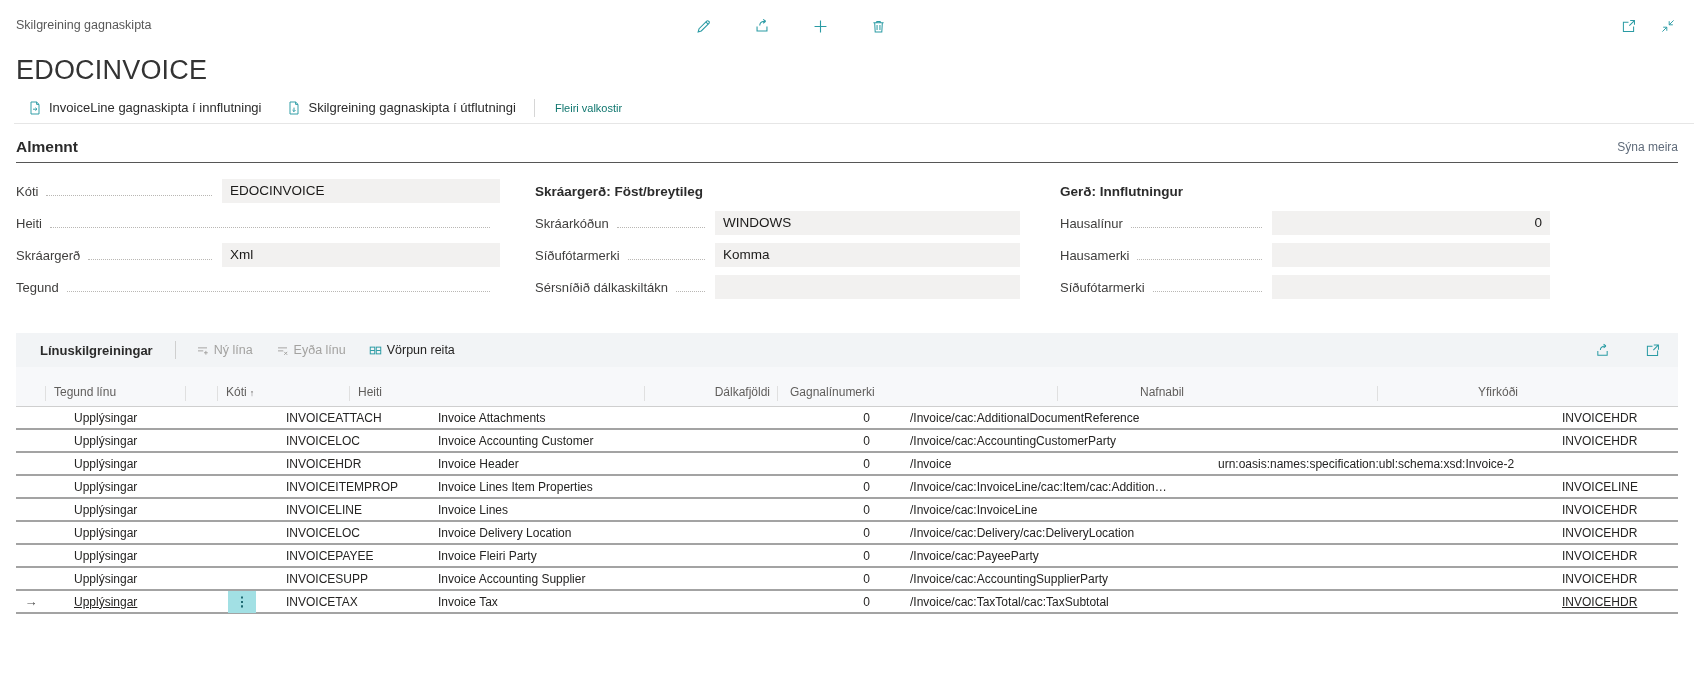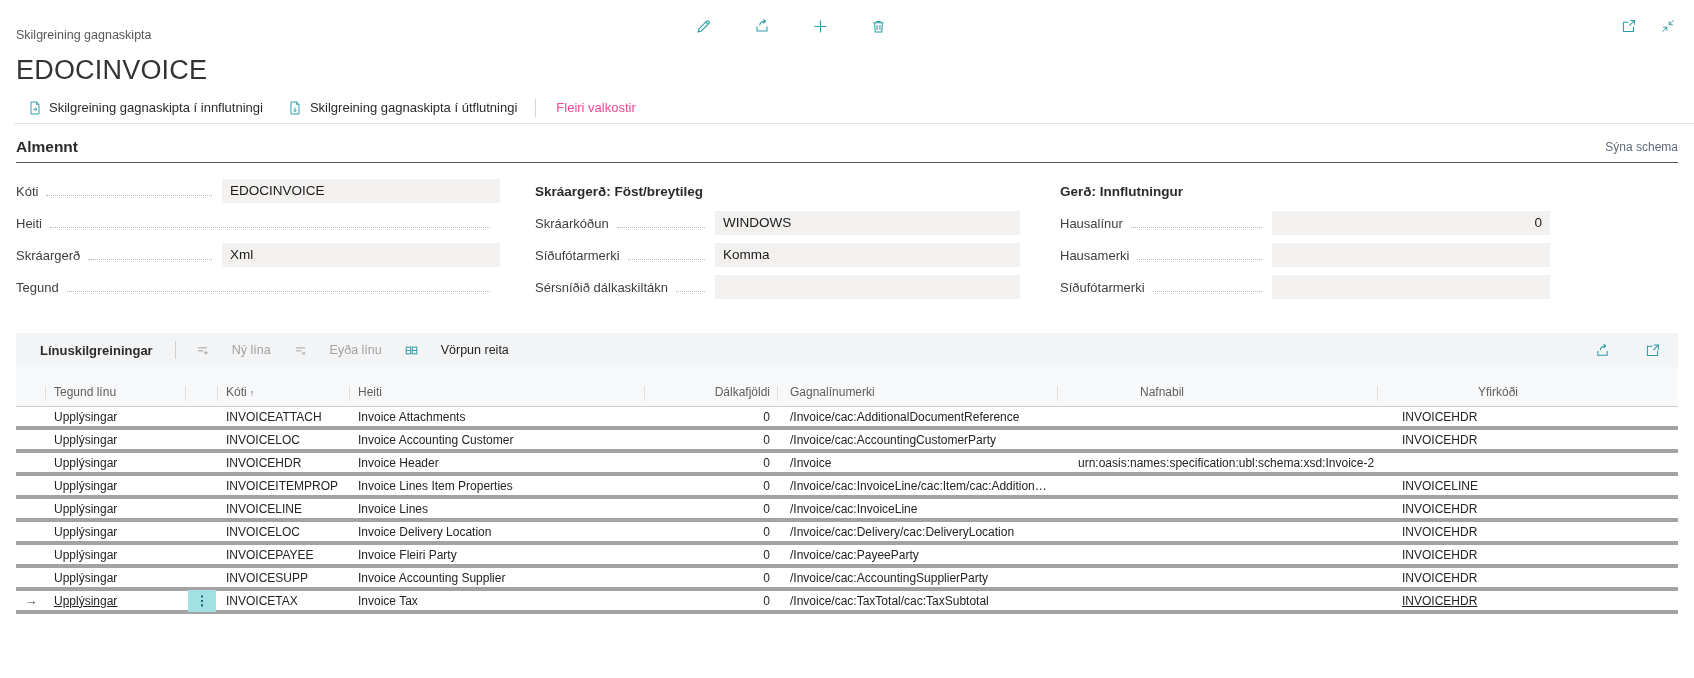--- a/index.html
+++ b/index.html
@@ -3,34 +3,34 @@
 <meta charset="utf-8">
 <style>
   * { margin:0; padding:0; box-sizing:border-box; }
   html,body { width:1694px; height:678px; overflow:hidden; background:#fff;
     font-family:"Liberation Sans", sans-serif; color:#252423; }
   .accent { color:#2a9ba4; }
   svg { display:block; }
 
   
   .topbar { position:relative; height:52px; }
-  .breadcrumb { position:absolute; left:16px; top:28px; font-size:12.5px; color:#595959; cursor:pointer; }
+  .breadcrumb { position:absolute; left:16px; top:18px; font-size:12.5px; color:#595959; cursor:pointer; }
   .top-icons { position:absolute; left:692px; top:14px; display:flex; gap:34px; }
   .icon-btn { width:24px; height:24px; display:flex; align-items:center; justify-content:center;
     color:#2a9ba4; cursor:pointer; }
   .top-right-icons { position:absolute; right:14px; top:14px; display:flex; gap:16px; }
 
   
   .page-title { margin:0 0 0 16px; font-size:27px; font-weight:400; color:#333; letter-spacing:.2px; height:40px; line-height:36px; }
 
   
   .actionbar { display:flex; align-items:center; height:30px; margin:2px 0 0 14px; border-bottom:1px solid #e6e6e6; padding-bottom:2px; }
   .action-item { display:flex; align-items:center; gap:6px; font-size:13px; color:#2b2b2b; padding:0 12px; cursor:pointer; }
   .action-sep { width:1px; height:18px; background:#d6d6d6; margin:0 6px; }
-  .action-more { font-size:13px; color:#ec4899; padding:0 14px; cursor:pointer; }
+  .action-more { font-size:11px; color:#0f766e; padding:0 14px; cursor:pointer; }
 
   
   .section { margin:14px 16px 0 16px; }
   .section-head { display:flex; align-items:center; justify-content:space-between; padding-bottom:6px; border-bottom:1px solid #565656; }
   .section-title { font-size:15.5px; font-weight:bold; color:#2b2b2b; }
   .show-more { font-size:12px; color:#5f6b7a; cursor:pointer; }
   .form-cols { display:flex; padding-top:12px; }
   .fcol1 { width:484px; margin-right:35px; }
   .fcol2 { width:485px; margin-right:40px; }
   .fcol3 { width:490px; }
@@ -41,36 +41,36 @@
     padding:0 8px; color:#1b1a19; white-space:nowrap; overflow:hidden; cursor:text; }
   .fcol2 .fbox { width:305px; }
   .fbox.num { text-align:right; }
   .group-title { font-size:13.5px; font-weight:bold; color:#2b2b2b; display:flex; align-items:center; height:32px; }
 
   
   .table-wrap { margin:30px 16px 0 16px; }
   .tband { height:34px; background:#f2f4f6; display:flex; align-items:center; padding:0 14px 0 10px; }
   .tband-title { font-size:13px; font-weight:bold; color:#2b2b2b; padding:0 14px; }
   .tband-sep { width:1px; height:18px; background:#cfcfcf; margin:0 8px; }
-  .tband-action { display:flex; align-items:center; gap:22px; font-size:12.5px; padding:0 11px; cursor:pointer; color:#252423; }
+  .tband-action { display:flex; align-items:center; gap:4px; font-size:12.5px; padding:0 11px; cursor:pointer; color:#252423; }
   .tband-action.disabled { color:#a3a2a0; cursor:default; }
   .tband-right { margin-left:auto; display:flex; gap:26px; }
 
   .cols { display:grid; grid-template-columns:30px 140px 32px 132px 295px 133px 280px 320px 1fr; align-items:center; }
   .thead { background:#f7f8fa; border-bottom:1px solid #cfcfcf; height:40px; align-items:end; }
   .hcell { font-size:12px; color:#605e5c; padding:0 8px 7px 8px; white-space:nowrap; position:relative; cursor:pointer; }
   .hcell::after { content:''; position:absolute; right:0; bottom:5px; height:15px; border-right:1px solid #e0e0e0; }
   .hcell.last::after { border:none; }
   .h-num { text-align:right; }
   .h-gagna { padding-left:12px; }
   .h-nafna { padding-left:82px; }
   .h-yfir { padding-left:100px; }
   .sort-arrow { font-size:9px; color:#605e5c; margin-left:3px; }
 
-  .trow { height:23px; border-bottom:4px solid #a3a3a3; font-size:12px; cursor:pointer; }
+  .trow { height:23px; border-bottom:2px solid #a3a3a3; font-size:12px; cursor:pointer;gap:20px; }
   .cell { padding:0 8px; white-space:nowrap; overflow:hidden; color:#252423; }
   .c-num { text-align:right; }
   .c-gagna { padding-left:12px; text-overflow:ellipsis; }
   .c-nafna { padding-left:20px; overflow:visible; }
   .c-yfir { padding-left:24px; }
   .c-arrow { color:#4c4c4c; font-size:13px; text-align:center; padding:0; visibility:hidden; }
   .c-dots { padding:0; display:flex; justify-content:center; }
   .dots-box { width:28px; height:22px; display:none; align-items:center; justify-content:center;
     background:#a2e0e4; color:#15626a; font-size:13px; font-weight:bold; cursor:pointer; }
   .trow.selected .c-arrow { visibility:visible; }
@@ -129,40 +129,40 @@
 
 <div class="actionbar">
   <div class="action-item">
     <span class="icon-btn" style="width:17px;height:17px;">
       <svg width="16" height="16" viewBox="0 0 20 20" fill="none" stroke="currentColor" stroke-width="1.2">
         <path d="M5 2.5h7l3 3v12H5z"></path>
           <path d="M12 2.5v3h3"></path>
           <path d="M7.5 11.5h5M12.5 11.5l-2-1.8M12.5 11.5l-2 1.8"></path>
         </svg>
     </span>
-    <span>Skilgreining gagnaskipta í innflutningi</span>
+    <span>InvoiceLine gagnaskipta í innflutningi</span>
   </div>
   <div class="action-item">
     <span class="icon-btn" style="width:17px;height:17px;">
       <svg width="16" height="16" viewBox="0 0 20 20" fill="none" stroke="currentColor" stroke-width="1.2">
         <path d="M5 2.5h7l3 3v12H5z"></path>
           <path d="M12 2.5v3h3"></path>
           <path d="M10 9.5v5M10 14.5l-1.9-1.9M10 14.5l1.9-1.9"></path>
         </svg>
     </span>
     <span>Skilgreining gagnaskipta í útflutningi</span>
   </div>
   <div class="action-sep"></div>
   <span class="action-more">Fleiri valkostir</span>
 </div>
 
 <div class="section">
   <div class="section-head">
     <span class="section-title">Almennt</span>
-    <span class="show-more">Sýna schema</span>
+    <span class="show-more">Sýna meira</span>
   </div>
 
   <div class="form-cols">
 
     <div class="fcol1">
       <div class="frow">
         <span class="flabel">Kóti</span>
         <span class="leader"></span>
         <span class="fbox">EDOCINVOICE</span>
       </div>

